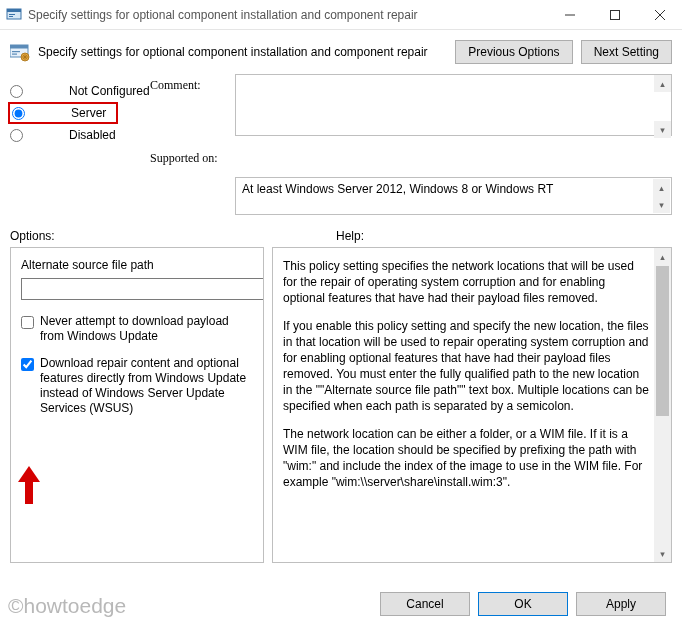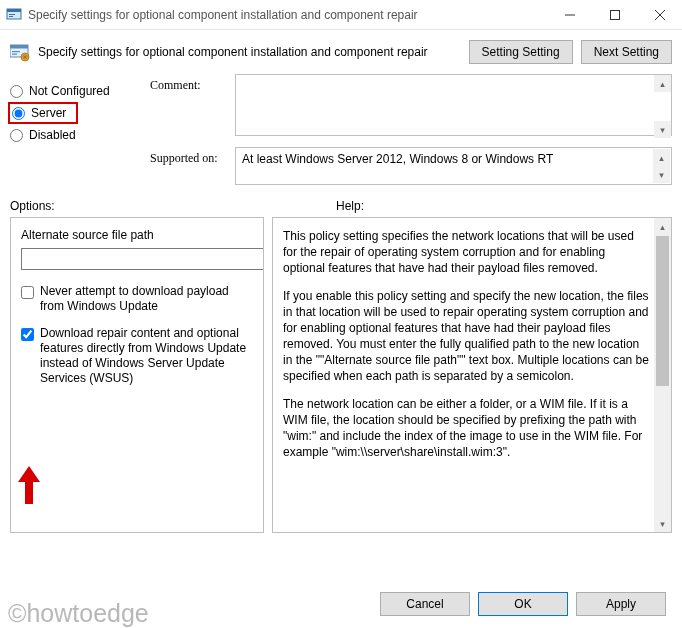--- a/index.html
+++ b/index.html
@@ -77,20 +77,21 @@
   }
   .radio-col {
     width: 140px;
     padding-top: 6px;
   }
   .radio-item {
     display: flex;
     align-items: center;
     padding: 4px 0;
     font-size: 12px;
+    gap: 40px;
   }
   .radio-item input { margin: 0 6px 0 0; }
   .highlight-box {
     border: 2px solid #d40000;
     display: inline-flex;
     align-items: center;
     padding: 2px 10px 2px 2px;
     margin-left: -2px;
   }
   .rhs-col {
@@ -123,20 +124,21 @@
   .supported-area {
     width: 100%;
     height: 38px;
     border: 1px solid #bfbfbf;
     background: #fff;
     font-size: 12px;
     padding: 4px 28px 4px 6px;
     line-height: 14px;
     overflow: hidden;
     position: relative;
+    margin-top: 30px;
   }
   .scroll-btns {
     position: absolute;
     right: 1px;
     top: 1px;
     bottom: 1px;
     width: 17px;
     display: flex;
     flex-direction: column;
     justify-content: space-between;
@@ -216,22 +218,22 @@
     bottom: 0; left: 0; right: 0;
     height: 48px;
     display: flex;
     align-items: center;
     justify-content: flex-end;
     padding: 0 16px;
     gap: 8px;
   }
   .watermark {
     position: absolute;
-    left: 8px; bottom: 0;
-    font-size: 25px;
+    left: 8px; bottom: 10px;
+    font-size: 21px;
     color: #b8b8b8;
     font-weight: 400;
   }
   .red-arrow {
     position: absolute;
     left: 18px;
     top: 466px;
     width: 22px;
     height: 38px;
     pointer-events: none;
@@ -274,21 +276,21 @@
       <rect x="0" y="3" width="18" height="12" fill="#e7f1fb" stroke="#5b8bb8" stroke-width="1"></rect>
       <rect x="0" y="3" width="18" height="3.5" fill="#5b8bb8"></rect>
       <rect x="2" y="9" width="8" height="1.2" fill="#5b8bb8"></rect>
       <rect x="2" y="11.5" width="5" height="1.2" fill="#5b8bb8"></rect>
       <circle cx="15" cy="15" r="4" fill="#e3a741" stroke="#a36f15" stroke-width="0.8"></circle>
       <path d="M15 12 L15 18 M12 15 L18 15 M13 13 L17 17 M17 13 L13 17" stroke="#a36f15" stroke-width="0.7"></path>
     </svg>
   </span>
   <span class="header-title">Specify settings for optional component installation and component repair</span>
   <div class="nav-buttons">
-    <button class="btn">Setting Setting</button>
+    <button class="btn">Previous Options</button>
     <button class="btn">Next Setting</button>
   </div>
 </div>
 
 <div class="top-section">
   <div class="radio-col">
     <label class="radio-item">
       <input type="radio" name="state" style="">
       <span>Not Configured</span>
     </label>

